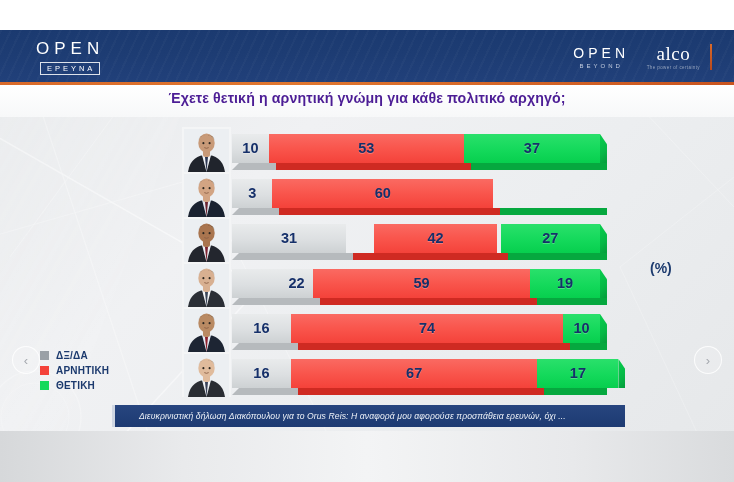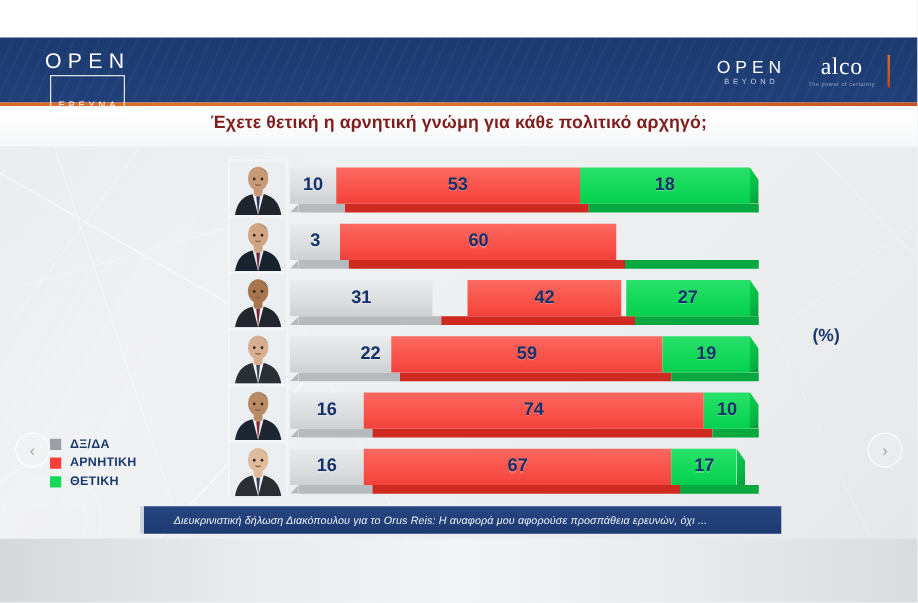--- a/index.html
+++ b/index.html
@@ -27,21 +27,21 @@
     background:linear-gradient(90deg,#d96a2a 0%,#e0772f 40%,#c9541f 100%);
   }
   .logo-open{
     position:absolute;left:36px;top:40px;z-index:3;text-align:center;
   }
   .logo-open .word{
     color:#fff;font-size:17px;letter-spacing:5px;font-weight:400;line-height:17px;
   }
   .logo-open .sub{
     margin-top:3px;border:1px solid rgba(255,255,255,.85);
-    color:#fff;font-size:7.5px;letter-spacing:3px;padding:18px 4px 1px 6px;
+    color:#fff;font-size:7.5px;letter-spacing:3px;padding:1px 4px 1px 6px;
     display:inline-block;line-height:9px;
   }
   .logo-beyond{
     position:absolute;right:105px;top:46px;z-index:3;text-align:center;
   }
   .logo-beyond .word{
     color:#fff;font-size:14px;letter-spacing:4px;line-height:15px;
   }
   .logo-beyond .sub{
     color:#c3cde0;font-size:6px;letter-spacing:3px;margin-top:2px;line-height:7px;
@@ -61,21 +61,21 @@
     background:linear-gradient(180deg,#d96a2a,#b8491c);z-index:3;
   }
 
   
   .title-band{
     position:absolute;left:0;top:85px;width:734px;height:32px;
     background:linear-gradient(180deg,#ffffff 0%,#f7f8f9 100%);
   }
   .title-text{
     position:absolute;left:0;top:90px;width:734px;text-align:center;
-    color:#7f1d1d;font-size:14.2px;font-weight:bold;letter-spacing:.1px;
+    color:#4c1d95;font-size:14.2px;font-weight:bold;letter-spacing:.1px;
   }
 
   
   .panel{
     position:absolute;left:0;top:117px;width:734px;height:322px;
     background:linear-gradient(135deg,#e8eaec 0%,#f0f1f3 30%,#eceef0 60%,#e6e8ea 100%);
     overflow:hidden;
   }
   .panel .deco{position:absolute;left:0;top:0;width:100%;height:100%;opacity:.55;}
 
@@ -257,21 +257,21 @@
             <div class="bevel bevel-gray" style="left: 7px; width: 36.8px;"></div>
             <div class="seg seg-gray" style="left: 0px; width: 36.8px;">
               <span class="seg-num">10</span>
             </div>
             <div class="bevel bevel-red" style="left: 43.8px; width: 195.04px;"></div>
             <div class="seg seg-red" style="left: 36.8px; width: 195.04px;">
               <span class="seg-num">53</span>
             </div>
             <div class="bevel bevel-green" style="left: 238.84px; width: 136.16px;"></div>
             <div class="seg seg-green" style="left: 231.84px; width: 136.16px;">
-              <span class="seg-num">18</span>
+              <span class="seg-num">37</span>
               <div class="cap-right" style="background: linear-gradient(135deg, rgb(7, 207, 78) 0%, rgb(6, 184, 70) 60%, rgb(5, 156, 59) 100%); clip-path: polygon(0px 0px, 100% 35%, 100% 100%, 0px 100%);"></div>
             </div>
             <div class="bevel-cap" style="left: 0px; background: rgb(182, 186, 189); clip-path: polygon(100% 0px, 100% 100%, 0px 100%);"></div>
           </div>
         </div>
         <div class="row" style="top: 55px;">
           <div class="photo">
             <svg width="49" height="45" viewBox="0 0 49 45">
               <rect width="49" height="45" fill="#f4f5f6"></rect>
               <rect x="2" y="2" width="45" height="43" fill="#eceff2"></rect>
@@ -417,21 +417,21 @@
           <div class="bar" style="width: 368px;">
             <div class="bevel bevel-gray" style="left: 7px; width: 58.88px;"></div>
             <div class="seg seg-gray" style="left: 0px; width: 58.88px;">
               <span class="seg-num">16</span>
             </div>
             <div class="bevel bevel-red" style="left: 65.88px; width: 246.56px;"></div>
             <div class="seg seg-red" style="left: 58.88px; width: 246.56px;">
               <span class="seg-num">67</span>
             </div>
             <div class="bevel bevel-green" style="left: 312.44px; width: 62.56px;"></div>
-            <div class="seg seg-green" style="left: 305.44px; width: 52px; align-items: center;">
+            <div class="seg seg-green" style="left: 305.44px; width: 81px; align-items: center;">
               <span class="seg-num">17</span>
               <div class="cap-right" style="background: linear-gradient(135deg, rgb(7, 207, 78) 0%, rgb(6, 184, 70) 60%, rgb(5, 156, 59) 100%); clip-path: polygon(0px 0px, 100% 35%, 100% 100%, 0px 100%);"></div>
             </div>
             <div class="bevel-cap" style="left: 0px; background: rgb(182, 186, 189); clip-path: polygon(100% 0px, 100% 100%, 0px 100%);"></div>
           </div>
         </div>
       </div>
   </div>
 
   <div class="ticker-wrap">

